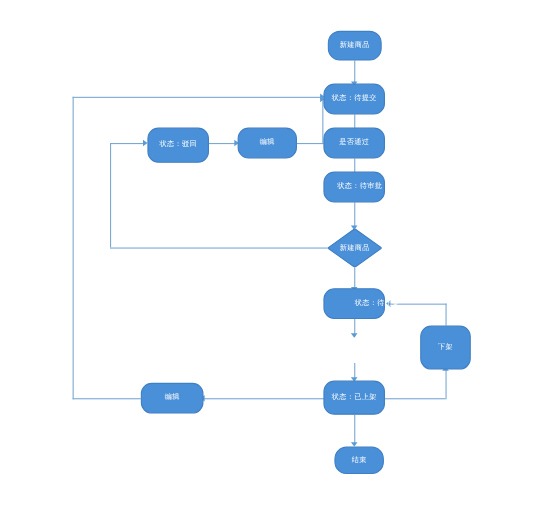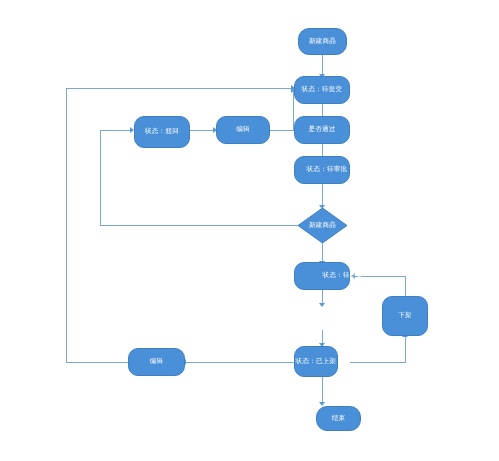--- a/index.html
+++ b/index.html
@@ -165,25 +165,25 @@
 
   <div class="node process" style="left:294px;top:262px;width:56px;height:28px;padding-left:42px;">
     <span>状态：待上架</span>
   </div>
 
 
   <div class="node process" style="left:382px;top:296px;width:46px;height:40px;">
     <span>下架</span>
   </div>
 
-  <div class="node process" style="left:294px;top:346px;width:44px;height:31px;justify-content:center;">
+  <div class="node process" style="left:294px;top:346px;width:56px;height:31px;justify-content:center;">
     <span>状态：已上架</span>
   </div>
 
   <div class="node process" style="left:128px;top:348px;width:57px;height:28px;">
     <span>编辑</span>
   </div>
 
-  <div class="node terminal" style="left:316px;top:406px;width:45px;height:25px;">
+  <div class="node terminal" style="left:304px;top:406px;width:45px;height:25px;">
     <span>结束</span>
   </div>
 
 </div>
 
 </body></html>

